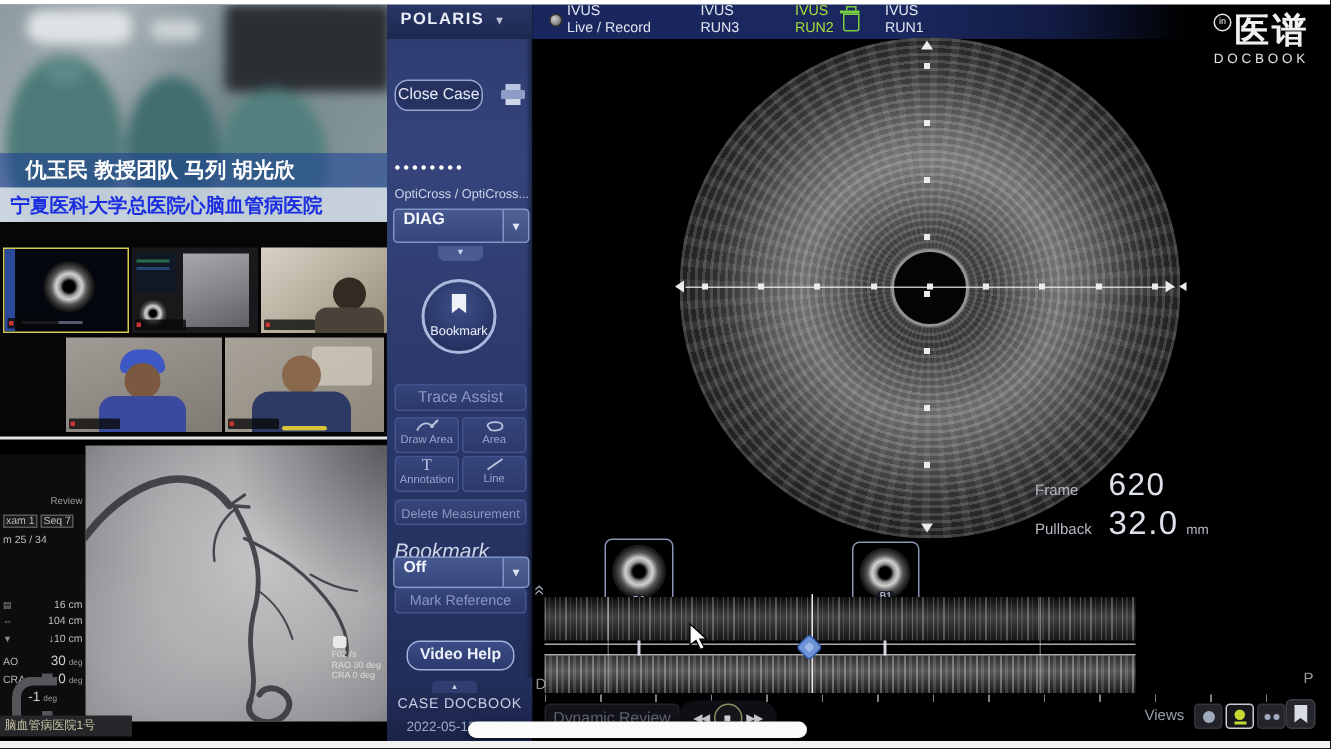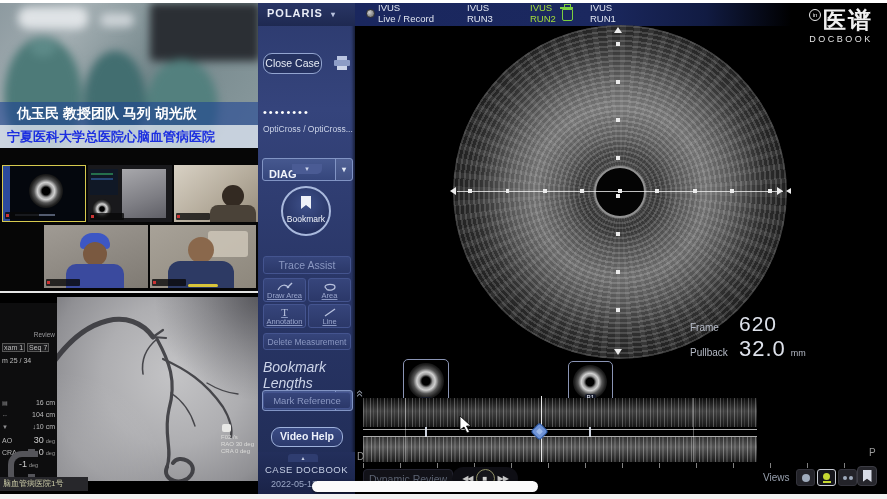--- a/index.html
+++ b/index.html
@@ -88,39 +88,39 @@
   .polaris .crt{font-size:8px;letter-spacing:0;color:#b9c3de;margin-left:4px;}
   .btn-closecase{left:263px;top:53px;width:57px;height:19px;border:1px solid #93a5d0;border-radius:9px;
      background:rgba(16,26,58,.35);color:#e6ebf5;font-size:10.5px;line-height:19px;text-align:center;}
   .printer{left:334px;top:56px;width:16px;height:14px;}
   .printer .pr-top{position:absolute;left:3px;top:0;width:10px;height:4px;background:#b9c4e0;}
   .printer .pr-body{position:absolute;left:0;top:4px;width:16px;height:6px;background:#8d9dc6;border-radius:1px;}
   .printer .pr-out{position:absolute;left:3px;top:10px;width:10px;height:4px;background:#cdd6ea;}
   .pdots{left:263px;top:106px;width:90px;color:#fff;font-size:11px;letter-spacing:2px;}
   .opticross{left:263px;top:124px;width:90px;color:#ccd4e8;font-size:8.5px;white-space:nowrap;}
   .sel{border:1px solid #8194c4;border-radius:3px;background:linear-gradient(180deg,#46588f,#35467c);
-       color:#f1f4fb;display:flex;align-items:flex-end;margin-top:19px;}
+       color:#f1f4fb;display:flex;align-items:flex-start;}
   .sel-diag{left:262px;top:139px;width:89px;height:21px;font-size:11px;font-weight:bold;}
   .sel-off{left:262px;top:371px;width:89px;height:19px;font-size:10.5px;font-weight:bold;}
   .sel .sv{flex:1;padding-left:6px;}
   .sel .sc{width:16px;align-self:stretch;border-left:1px solid #8194c4;display:flex;align-items:center;justify-content:center;
            font-size:8px;color:#dfe6f4;background:rgba(255,255,255,.06);}
   .minitab{left:292px;top:164px;width:30px;height:10px;background:#4a5b94;border-radius:0 0 5px 5px;
            text-align:center;font-size:7px;line-height:9px;color:#cdd6ec;}
   .bm-circle{left:281px;top:186px;width:50px;height:50px;border-radius:50%;border:2px solid #a9b9dd;
      background:radial-gradient(circle at 50% 35%,#3e5089,#232f5e 80%);box-sizing:border-box;text-align:center;}
   .bm-ribbon{display:inline-block;width:10px;height:13px;margin-top:8px;background:#eef1f8;
      clip-path:polygon(0 0,100% 0,100% 100%,50% 70%,0 100%);}
   .bm-circle .bl{display:block;color:#eef2fa;font-size:8.5px;margin-top:1px;}
   .pbtn{border:1px solid #44548f;border-radius:3px;background:linear-gradient(180deg,#36457b,#2b3869);
         color:#8b98c2;text-align:center;box-sizing:border-box;}
   .btn-trace{left:263px;top:256px;width:88px;height:18px;font-size:10.5px;line-height:17px;}
   .btn-del{left:263px;top:333px;width:88px;height:17px;font-size:8.5px;line-height:16px;}
   .btn-markref{left:263px;top:392px;width:88px;height:17px;font-size:9.5px;line-height:16px;}
-  .tool{display:flex;flex-direction:column;align-items:center;justify-content:center;gap:1px;text-decoration:underline;}
+  .tool{display:flex;flex-direction:column;align-items:center;justify-content:flex-start;gap:1px;}
   .tl-da{left:263px;top:278px;width:43px;height:24px;}
   .tl-ar{left:308px;top:278px;width:43px;height:24px;}
   .tl-an{left:263px;top:304px;width:43px;height:24px;}
   .tl-li{left:308px;top:304px;width:43px;height:24px;}
   .tool .tlab{font-size:7.5px;color:#9aa6cc;line-height:7px;}
   .tool svg{display:block;}
   .tool .tglyph{font-family:"Liberation Serif",serif;font-size:11px;line-height:10px;color:#b8c2de;}
   .bml-label{left:263px;top:359px;width:90px;color:#ccd4e8;font-size:14px;font-style:italic;}
   .btn-vhelp{left:271px;top:427px;width:70px;height:18px;border:1px solid #9fb2dc;border-radius:9px;
      background:linear-gradient(180deg,#3b4c86,#2c3a6d);color:#ecf1fb;font-size:10.5px;font-weight:bold;line-height:17px;text-align:center;}

